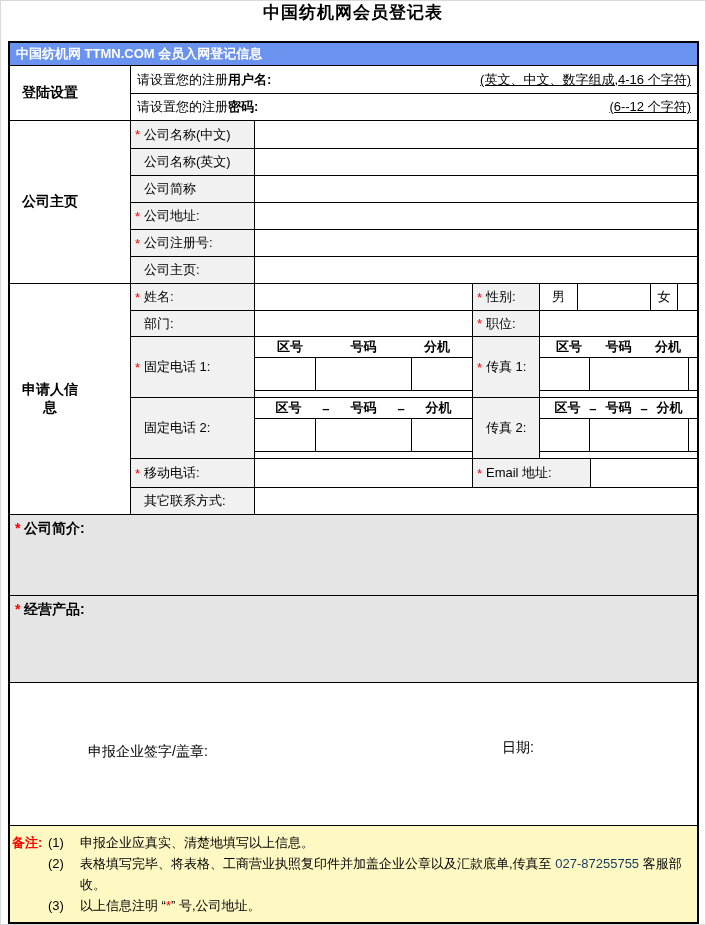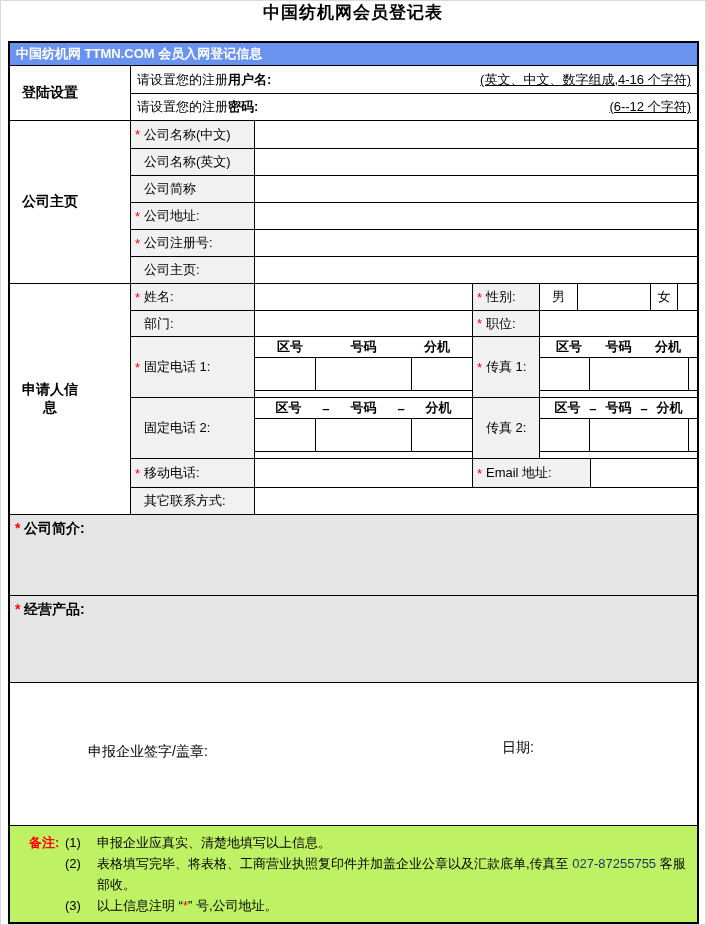--- a/index.html
+++ b/index.html
@@ -81,22 +81,22 @@
   .bigbox .rstar { font-weight:bold; }
 
   
   .sigbox { border-top:1px solid #000; height:143px; position:relative; font-size:14px; background:#fff; }
   .sig  { position:absolute; left:78px;  top:24px;margin-top:36px; }
   .date { position:absolute; left:492px; top:56px; }
 
   
   .notes {
     border-top:1px solid #000; min-height:83px;
-    display:flex; padding:6px 10px 6px 19px;
-    font-size:13px; line-height:21px; background:#bef264;
+    display:flex; padding:6px 10px 6px 2px;
+    font-size:13px; line-height:21px; background:#fef9c3;
   }
   .notes-label { color:#ff0000; font-weight:bold; width:36px; min-width:36px; }
   .notes-items { flex:1; min-width:0; }
   .nitem { display:flex; }
   .nno { width:32px; min-width:32px; }
   .ntext { flex:1; min-width:0; }
   .nphone { color:#17375e; }
   .nstar { color:#ff0000; }
 </style>
 </head>

